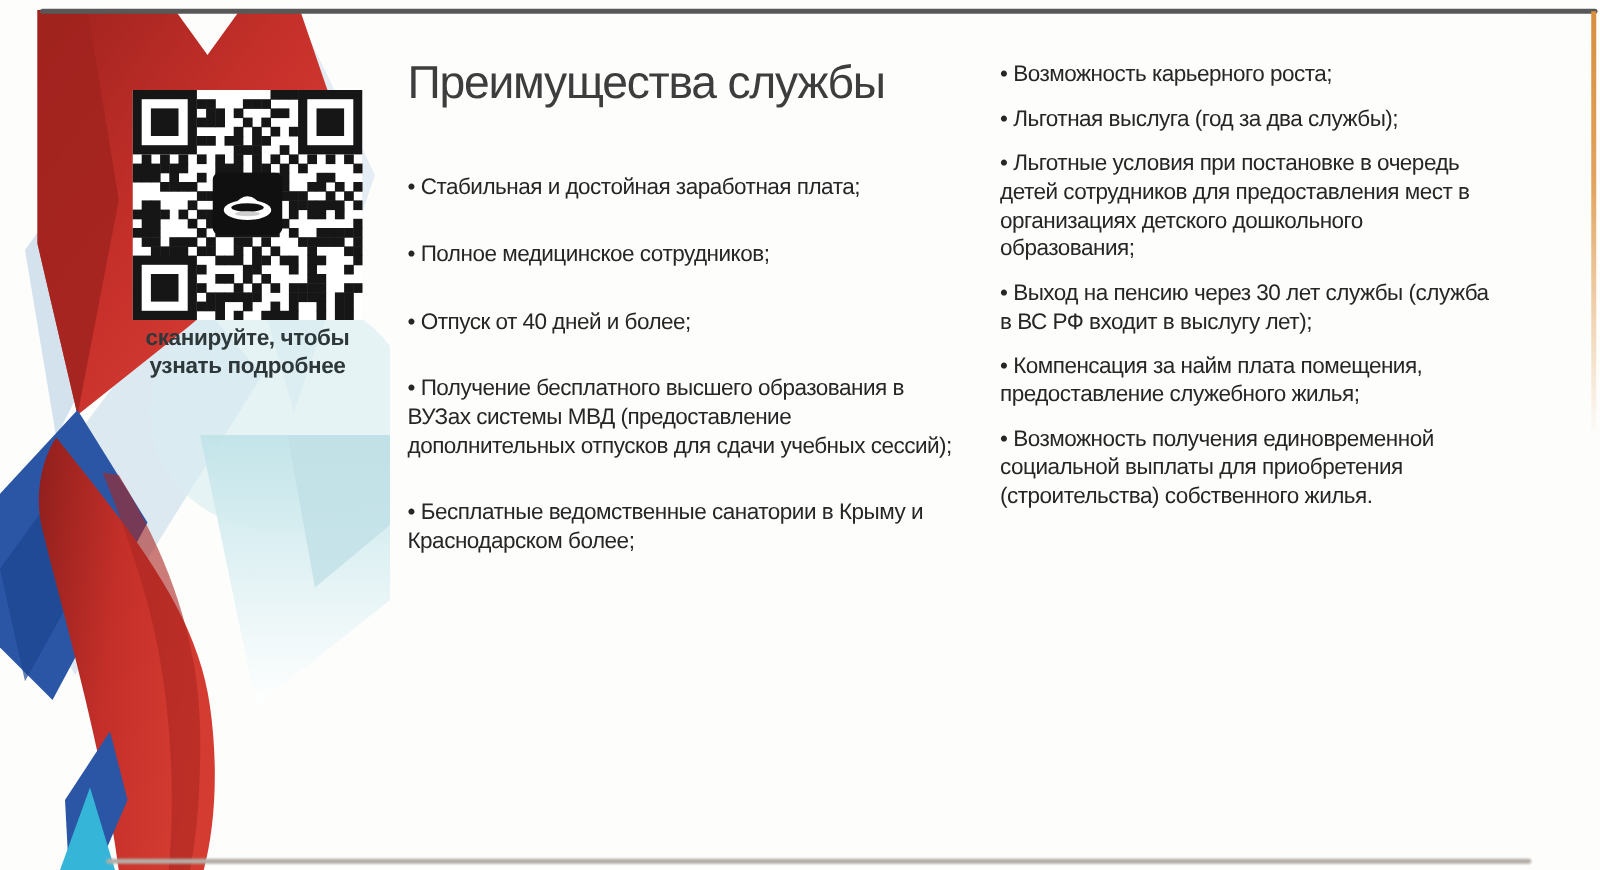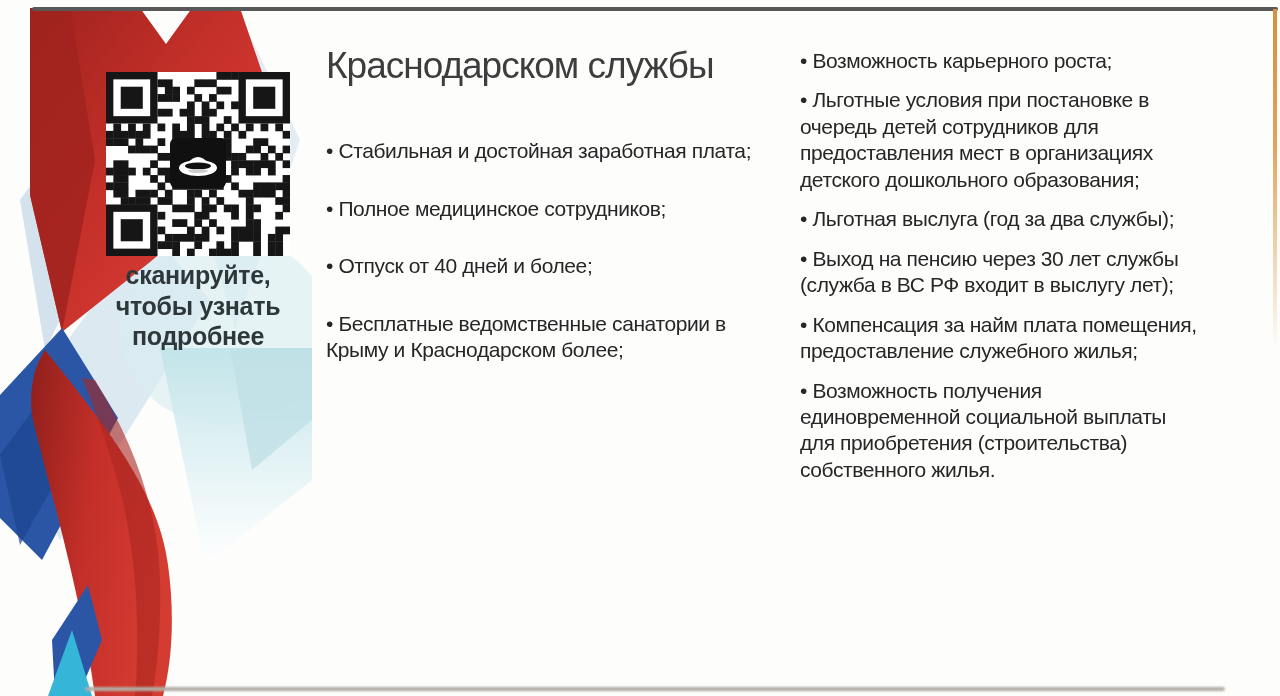--- a/index.html
+++ b/index.html
@@ -15,33 +15,33 @@
   .scan-bottom{position:absolute;left:85px;right:55px;bottom:5px;height:4px;
                background:#b3aea6;filter:blur(1px);border-radius:2px;}
 
   
   .ribbon{position:absolute;left:0;top:0;width:312px;height:696px;}
 
   
   .qr-wrap{position:absolute;left:106px;top:72px;width:184px;height:184px;}
   .qr-icon{position:absolute;left:64px;top:66px;width:56px;height:50px;}
   .qr-caption{position:absolute;left:100px;top:260px;width:196px;
-              font-size:25px;font-weight:bold;color:#2e383b;text-align:center;
+              font-size:18px;font-weight:bold;color:#2e383b;text-align:center;
               line-height:1.22;letter-spacing:-0.3px;}
 
   
   .col-center{position:absolute;left:326px;top:44px;width:445px;}
   .col-right{position:absolute;left:800px;top:48px;width:400px;}
 
   .title{font-size:37px;font-weight:400;color:#3d3d3d;line-height:1.2;
          letter-spacing:-1px;margin:0 0 50px 0;}
   .title span{display:block;}
 
   ul.benefits{list-style:none;margin:0;padding:0;color:#262626;
-              font-size:21px;line-height:1.26;letter-spacing:-0.4px;}
+              font-size:18px;line-height:1.26;letter-spacing:-0.4px;}
   ul.benefits li::before{content:"\2022\00A0 ";}
   .col-center ul.benefits li{margin-bottom:31px;}
   .col-right ul.benefits li{margin-bottom:13px;}
 </style>
 </head>
 <body>
 
 <div class="card">
 
   <div class="ribbon">
@@ -316,35 +316,36 @@
         <path d="M17,26 Q28,12 39,26 Q33,30 28,30 Q22,30 17,26 Z" fill="#ffffff"></path>
         <ellipse cx="28" cy="28" rx="13" ry="3.4" fill="#101010"></ellipse>
         <ellipse cx="28" cy="33" rx="10" ry="2" fill="#cfcfcf"></ellipse>
       </svg>
     </div>
   </div>
   <div class="qr-caption">сканируйте, чтобы узнать подробнее</div>
 
   <div class="col-center">
     <h1 class="title">
-      <span>Краснодарском службы</span>
+      <span>Преимущества службы</span>
     </h1>
     <ul class="benefits">
       <li>Стабильная и достойная заработная плата;</li>
       <li>Полное медицинское сотрудников;</li>
       <li>Отпуск от 40 дней и более;</li>
+      <li>Получение бесплатного высшего образования в ВУЗах системы МВД (предоставление дополнительных отпусков для сдачи учебных сессий);</li>
       <li>Бесплатные ведомственные санатории в Крыму и Краснодарском более;</li>
     </ul>
   </div>
 
   <div class="col-right">
     <ul class="benefits">
       <li>Возможность карьерного роста;</li>
+      <li>Льготная выслуга (год за два службы);</li>
       <li>Льготные условия при постановке в очередь детей сотрудников для предоставления мест в организациях детского дошкольного образования;</li>
-      <li>Льготная выслуга (год за два службы);</li>
       <li>Выход на пенсию через 30 лет службы (служба в ВС РФ входит в выслугу лет);</li>
       <li>Компенсация за найм плата помещения, предоставление служебного жилья;</li>
       <li>Возможность получения единовременной социальной выплаты для приобретения (строительства) собственного жилья.</li>
     </ul>
   </div>
 
   <div class="scan-top"></div>
   <div class="scan-right"></div>
   <div class="scan-bottom"></div>
 </div>

